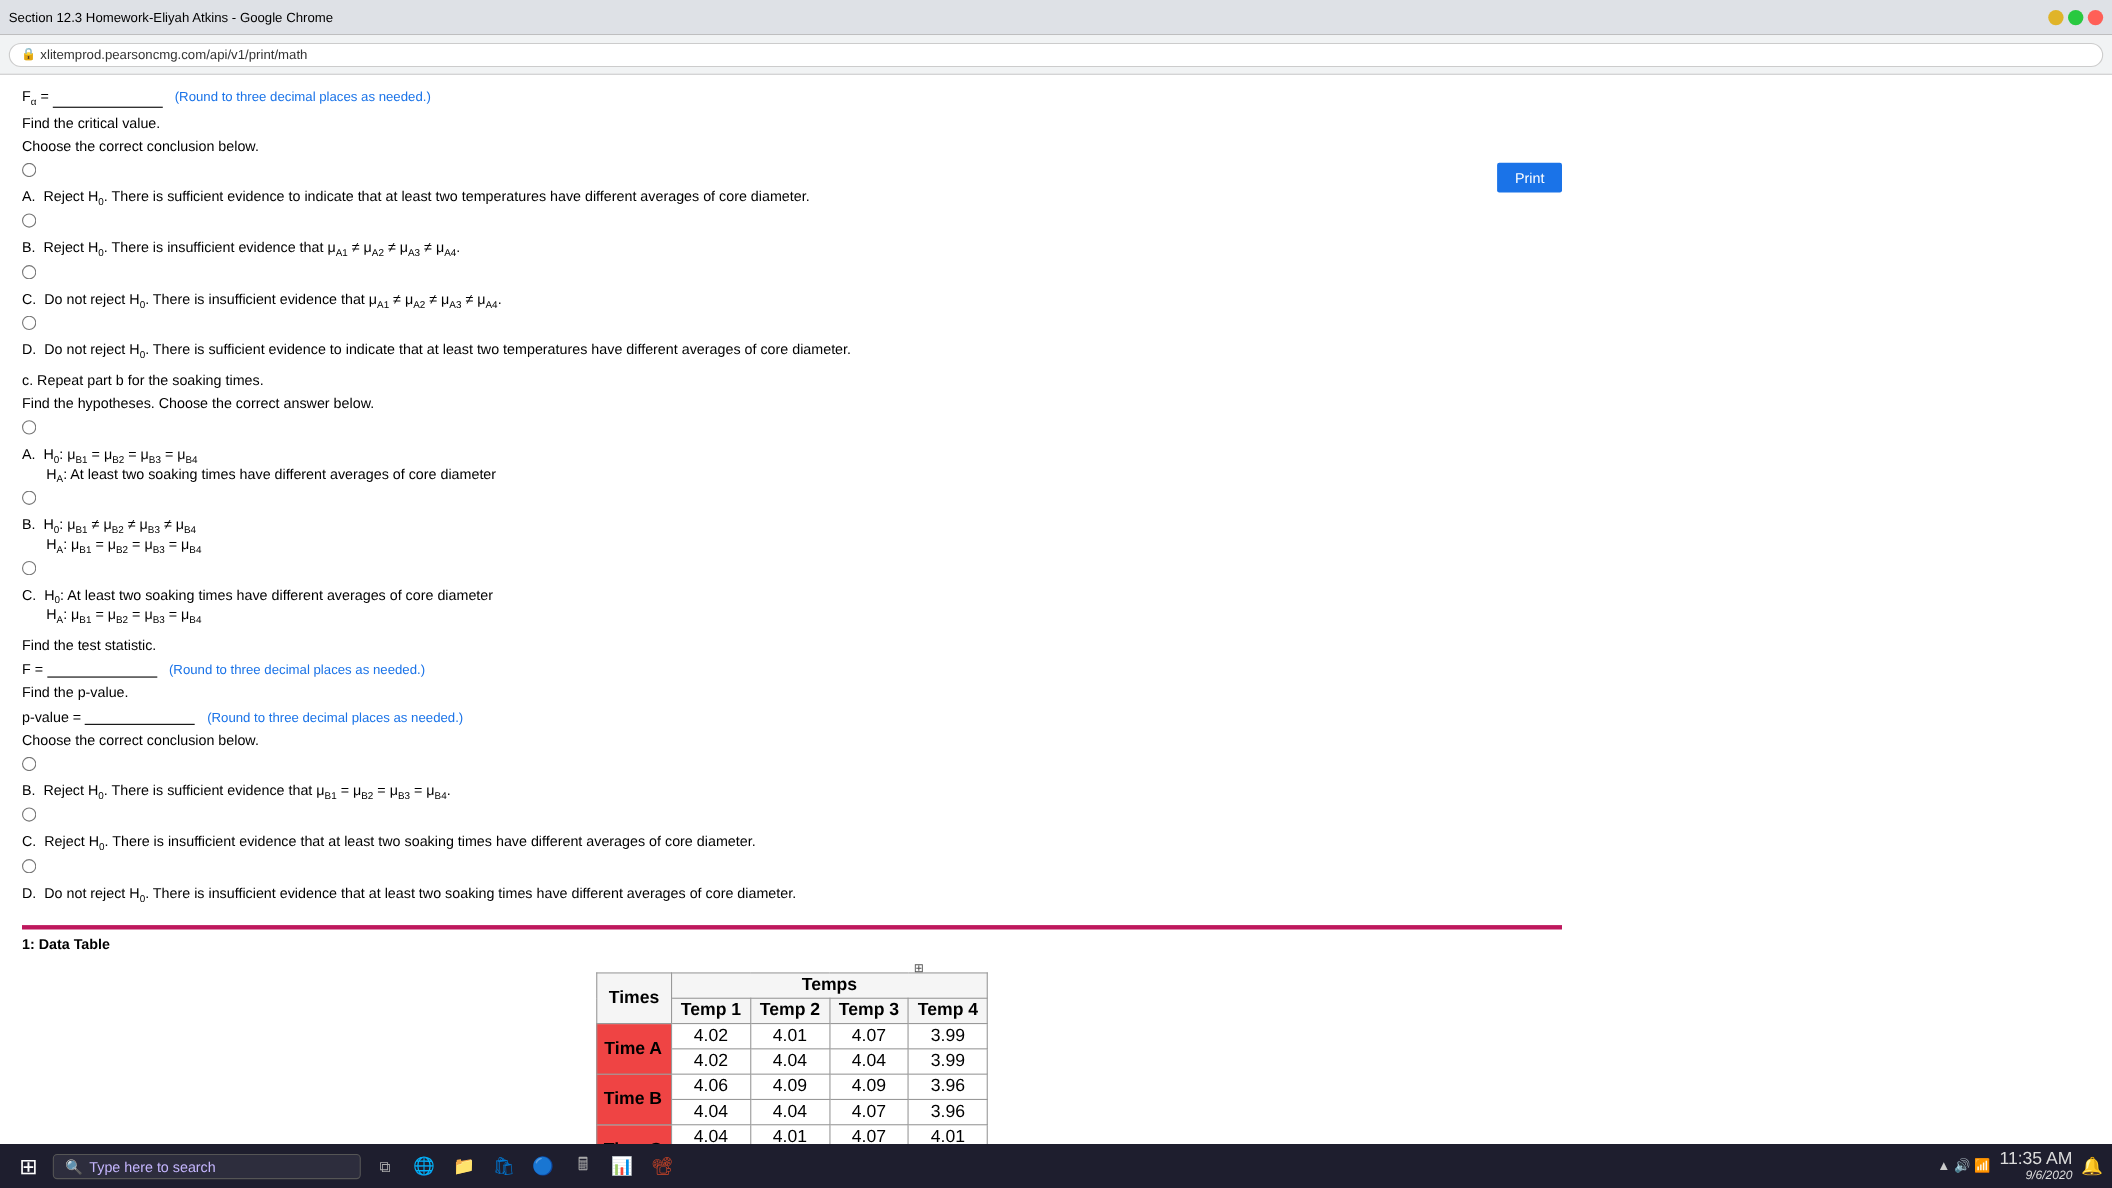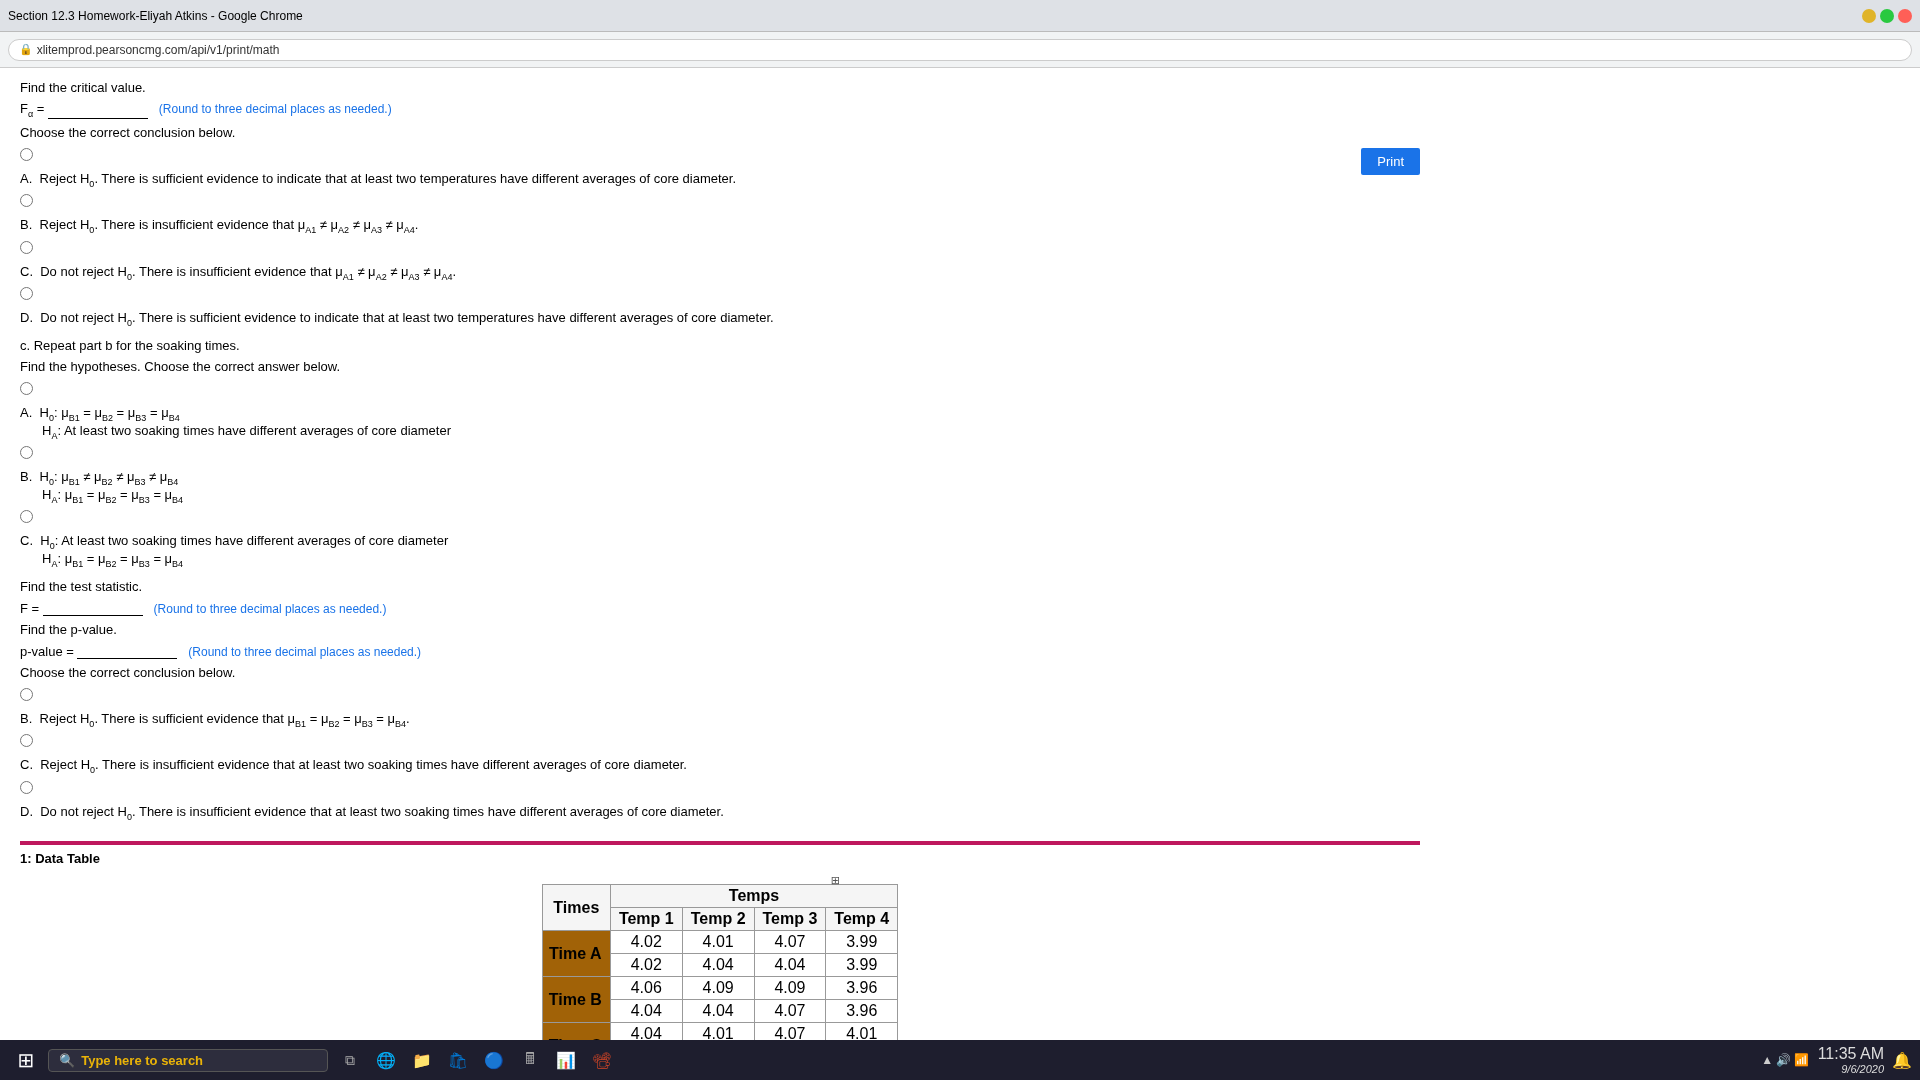--- a/index.html
+++ b/index.html
@@ -117,23 +117,23 @@
     table.data-table th, table.data-table td {
       border: 1px solid #999;
       padding: 2px 8px;
       text-align: center;
     }
     table.data-table .header-main {
       background: #f5f5f5;
       font-weight: bold;
     }
     table.data-table .row-label {
-      background: #a16207;
+      background: #ef4444;
       font-weight: bold;
-      text-align: center;
+      text-align: right;
       padding-left: 6px;
     }
 
     
     .taskbar {
       position: fixed;
       bottom: 0;
       left: 0;
       right: 0;
       height: 40px;
@@ -156,21 +156,21 @@
       display: flex;
       align-items: center;
       background: #2d2d3d;
       border: 1px solid #555;
       border-radius: 4px;
       padding: 3px 10px;
       margin-left: 4px;
       min-width: 280px;
     }
     .taskbar-search-icon { color: #aaa; margin-right: 6px; font-size: 13px; }
-    .taskbar-search-text { color: #eab308; font-size: 13px; font-weight: bold; }
+    .taskbar-search-text { color: #c4b5fd; font-size: 13px; }
     .taskbar-icons { display: flex; align-items: center; gap: 4px; margin-left: 6px; }
     .taskbar-icon {
       width: 32px;
       height: 32px;
       display: flex;
       align-items: center;
       justify-content: center;
       cursor: pointer;
       border-radius: 4px;
       font-size: 18px;
@@ -197,28 +197,28 @@
   <div class="address-bar">
     <span class="lock-icon">🔒</span>
     <span class="address-text">xlitemprod.pearsoncmg.com/api/v1/print/math</span>
   </div>
 </div>
 
 <div class="main-content">
 
   <button class="print-btn">Print</button>
 
-  <p>Find the critical value.</p>
-
   <p>
     <span>F<sub>α</sub> = </span>
     <span class="input-blank"></span>
     &nbsp;
     <span class="hint-text">(Round to three decimal places as needed.)</span>
   </p>
+
+  <p>Find the critical value.</p>
 
   <p>Choose the correct conclusion below.</p>
 
   <div class="radio-group">
     <div class="radio-item">
       <input type="radio" name="conclusion1" style="">
       <span>A.&nbsp; Reject H<sub>0</sub>. There is sufficient evidence to indicate that at least two temperatures have different averages of core diameter.</span>
     </div>
     <div class="radio-item">
       <input type="radio" name="conclusion1" style="">

